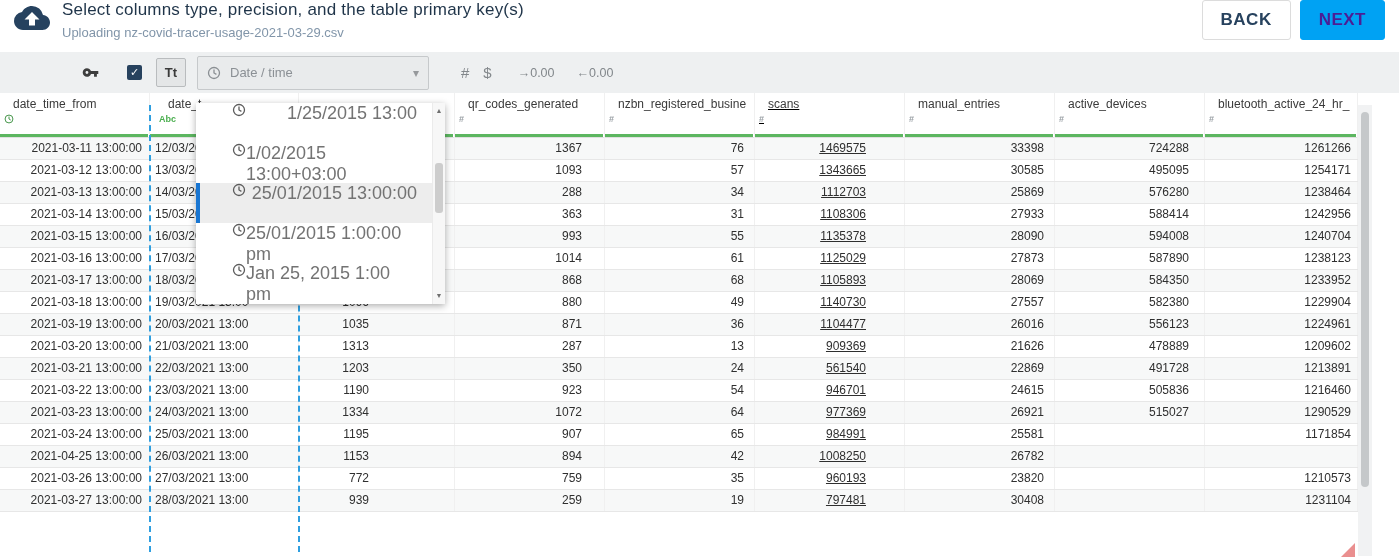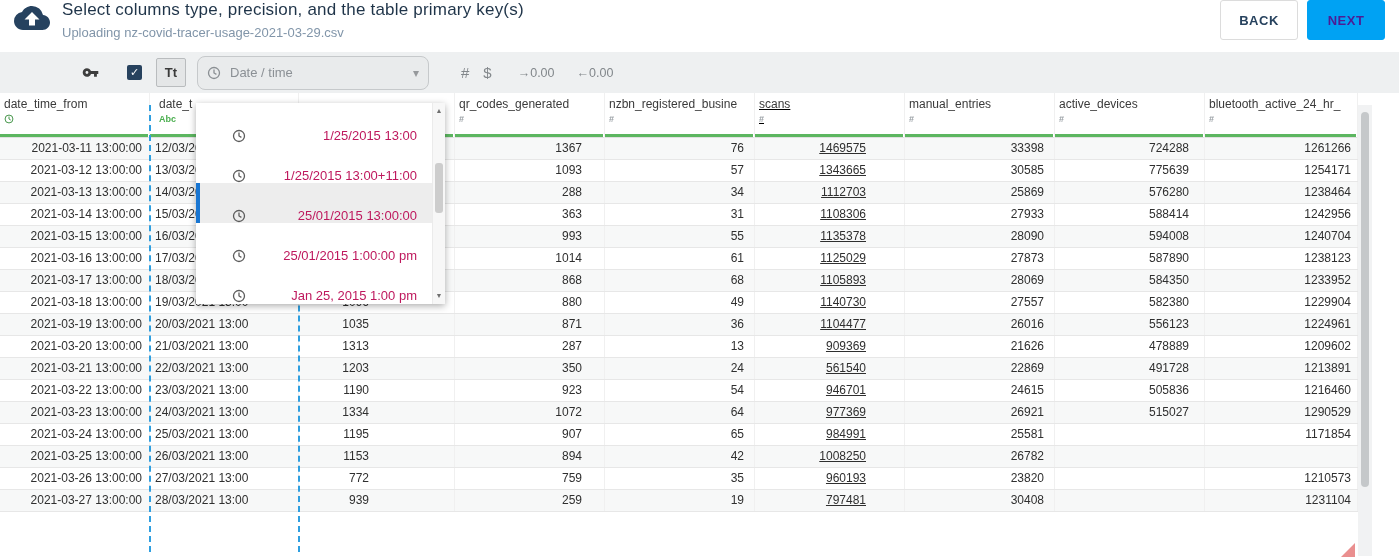--- a/index.html
+++ b/index.html
@@ -8,54 +8,54 @@
     background:#ffffff; font-family:"Liberation Sans", sans-serif;
   }
 
   
   .app-header { height:52px; display:flex; align-items:flex-start; background:#fff; }
   .cloud { color:#26425f; margin-left:14px; display:flex; }
   .titles { margin-left:12px; }
   .title { font-size:17px; font-weight:500; color:#1f3449; letter-spacing:.2px; }
   .subtitle { font-size:13px; color:#8195a9; margin-top:5px; }
   .header-actions { margin-left:auto; margin-right:14px; display:flex; gap:9px; }
-  .btn { height:40px; min-width:78px; border-radius:3px; font-size:13px; font-weight:bold;
+  .btn { height:40px; min-width:78px; border-radius:3px; font-size:17px; font-weight:bold;
          letter-spacing:.5px; display:flex; align-items:center; justify-content:center;
          box-sizing:border-box; padding:0 18px; font-family:inherit; cursor:pointer; }
   .btn-back { background:#fff; border:1px solid #dcdcdc; color:#27425e; }
   .btn-next { background:#00a2f3; border:1px solid #00a2f3; color:#4c1d95; }
 
   
   .toolbar { height:41px; background:#eef0f1; display:flex; align-items:center; }
   .tb-key { color:#3d3d3d; margin-left:82px; display:flex; }
   .tb-check { width:15px; height:15px; background:#27425e; border-radius:2px; margin-left:28px;
               color:#fff; font-size:11px; display:flex; align-items:center; justify-content:center; }
   .tb-tt { width:30px; height:29px; margin-left:14px; border:1px solid #b9bcbe; background:#e4e6e7;
            border-radius:2px; color:#3a3a3a; font-size:13px; font-weight:bold;
            display:flex; align-items:center; justify-content:center; box-sizing:border-box; }
   .tb-select { margin-left:11px; width:232px; height:30px; box-sizing:border-box; background:#e9ebec;
-               border:1px solid #c6c9cb; border-radius:8px; display:flex; align-items:center;
+               border:1px solid #c6c9cb; border-radius:2px; display:flex; align-items:center;
                padding:16px 9px; color:#8b9095; font-size:13px; }
   .sel-clock { display:flex; color:#8a8f93; }
   .sel-clock svg { width:14px; height:14px; }
   .sel-label { margin-left:9px; }
   .chev { margin-left:auto; font-size:12px; color:#96999c; }
   .tb-glyph { color:#82878b; font-size:15px; }
   .tb-num { margin-left:32px; }
   .tb-cur { margin-left:14px; }
   .tb-dec { font-size:12.5px; color:#82878b; }
   .tb-inc { margin-left:26px; }
   .tb-decr { margin-left:22px; }
 
   
   .table-area { width:1358px; }
   .headers { display:flex; height:45px; box-sizing:border-box; border-bottom:1px solid #e0e0e0; }
   .hcell { position:relative; box-sizing:border-box; border-right:1px solid #f0f0f0;
            padding-top:4px; overflow:hidden; height:45px; }
-  .hname { font-size:12px; color:#3a3a3a; padding-left:4px; white-space:nowrap; }
+  .hname { font-size:12px; color:#3a3a3a; padding-left:4px; white-space:nowrap;margin-left:9px; }
   .hglyph { height:13px; margin-top:3px; padding-left:4px; font-size:9px; font-weight:bold; color:#9aa0a5; }
   .hglyph.abc { color:#4caf50; }
   .hglyph.clock { color:#388e3c; }
   .hglyph.clock svg { width:10px; height:10px; }
   .hbar { position:absolute; left:0; right:1px; bottom:1px; height:3px; background:#5cb660; }
 
   .trow { display:flex; height:22px; box-sizing:border-box; border-bottom:1px solid #e7e7e7; background:#fff; }
   .trow:nth-child(odd) { background:#f7f8f8; }
   .cell { box-sizing:border-box; font-size:12px; line-height:21px; color:#2f2f2f;
           white-space:nowrap; overflow:hidden; text-align:right; border-right:1px solid #f0f0f0; }
@@ -73,22 +73,22 @@
   
   .vdash { position:absolute; top:105px; height:447px; width:0;
            border-left:2px dashed #2f9fe0; z-index:6; }
   #dashL { left:149px; }
   #dashR { left:298px; }
 
   
   .menu { position:absolute; left:196px; top:103px; width:249px; height:201px; background:#fff;
           box-shadow:0 2px 7px rgba(0,0,0,.32); z-index:30; }
   .optlist { width:236px; }
-  .opt { height:40px; display:flex; align-items:flex-end; position:relative; box-sizing:border-box;
-         padding:0 15px 0 36px; font-size:13px; color:#be185d; }
+  .opt { height:40px; display:flex; align-items:flex-start; position:relative; box-sizing:border-box;
+         padding:0 15px 0 36px; font-size:18px; color:#737373; }
   .opt .oclock { display:flex; color:#5c5c5c; }
   .opt .oclock svg { width:14px; height:14px; }
   .opt .olabel { margin-left:auto; }
   .opt.sel { background:#ededed; }
   .opt.sel::before { content:""; position:absolute; left:0; top:0; bottom:0; width:4px; background:#1976d2; }
   .menu-sb { position:absolute; top:0; right:0; width:13px; height:100%; background:#f7f7f7;
              border-left:1px solid #ebebeb; box-sizing:border-box; }
   .sb-up, .sb-down { position:absolute; left:0; width:100%; height:12px; font-size:7px; color:#6f6f6f;
                      text-align:center; line-height:12px; }
   .sb-up { top:2px; } .sb-down { bottom:2px; }
@@ -211,21 +211,21 @@
         <div class="cell c9">1261266</div>
       </div>
       <div class="trow">
         <div class="cell c1">2021-03-12 13:00:00</div>
         <div class="cell c2">13/03/2021 13:00</div>
         <div class="cell c3"></div>
         <div class="cell c4">1093</div>
         <div class="cell c5">57</div>
         <div class="cell c6">1343665</div>
         <div class="cell c7">30585</div>
-        <div class="cell c8">775639</div>
+        <div class="cell c8">495095</div>
         <div class="cell c9">1254171</div>
       </div>
       <div class="trow">
         <div class="cell c1">2021-03-13 13:00:00</div>
         <div class="cell c2">14/03/2021 13:00</div>
         <div class="cell c3"></div>
         <div class="cell c4">288</div>
         <div class="cell c5">34</div>
         <div class="cell c6">1112703</div>
         <div class="cell c7">25869</div>
@@ -347,21 +347,21 @@
         <div class="cell c2">25/03/2021 13:00</div>
         <div class="cell c3">1195</div>
         <div class="cell c4">907</div>
         <div class="cell c5">65</div>
         <div class="cell c6">984991</div>
         <div class="cell c7">25581</div>
         <div class="cell c8"></div>
         <div class="cell c9">1171854</div>
       </div>
       <div class="trow">
-        <div class="cell c1">2021-03-25 13:00:00</div>
+        <div class="cell c1">2021-04-25 13:00:00</div>
         <div class="cell c2">26/03/2021 13:00</div>
         <div class="cell c3">1153</div>
         <div class="cell c4">894</div>
         <div class="cell c5">42</div>
         <div class="cell c6">1008250</div>
         <div class="cell c7">26782</div>
         <div class="cell c8"></div>
         <div class="cell c9"></div>
       </div>
       <div class="trow">
@@ -403,21 +403,21 @@
         </span>
         <span class="olabel">1/25/2015 13:00</span>
       </div>
       <div class="opt">
         <span class="oclock">
           <svg viewBox="0 0 14 14" fill="none" stroke="currentColor" stroke-width="1.3">
             <circle cx="7" cy="7" r="5.5"></circle>
             <path d="M7 3.6V7l2.4 1.4"></path>
           </svg>
         </span>
-        <span class="olabel">1/25/2015 13:00+11:00</span>
+        <span class="olabel">1/02/2015 13:00+03:00</span>
       </div>
       <div class="opt sel">
         <span class="oclock">
           <svg viewBox="0 0 14 14" fill="none" stroke="currentColor" stroke-width="1.3">
             <circle cx="7" cy="7" r="5.5"></circle>
             <path d="M7 3.6V7l2.4 1.4"></path>
           </svg>
         </span>
         <span class="olabel">25/01/2015 13:00:00</span>
       </div>

